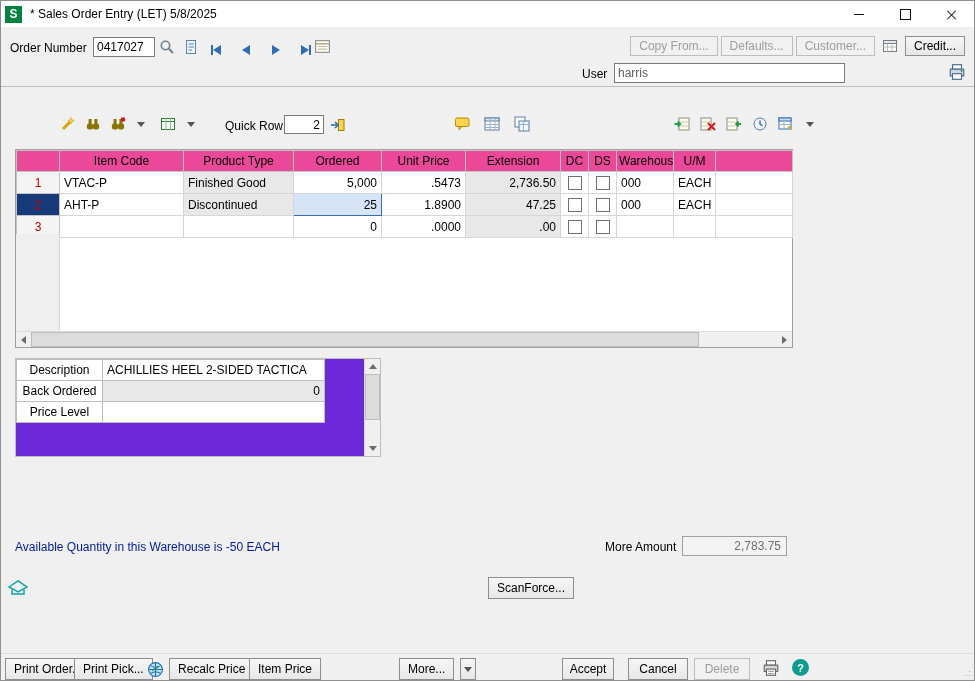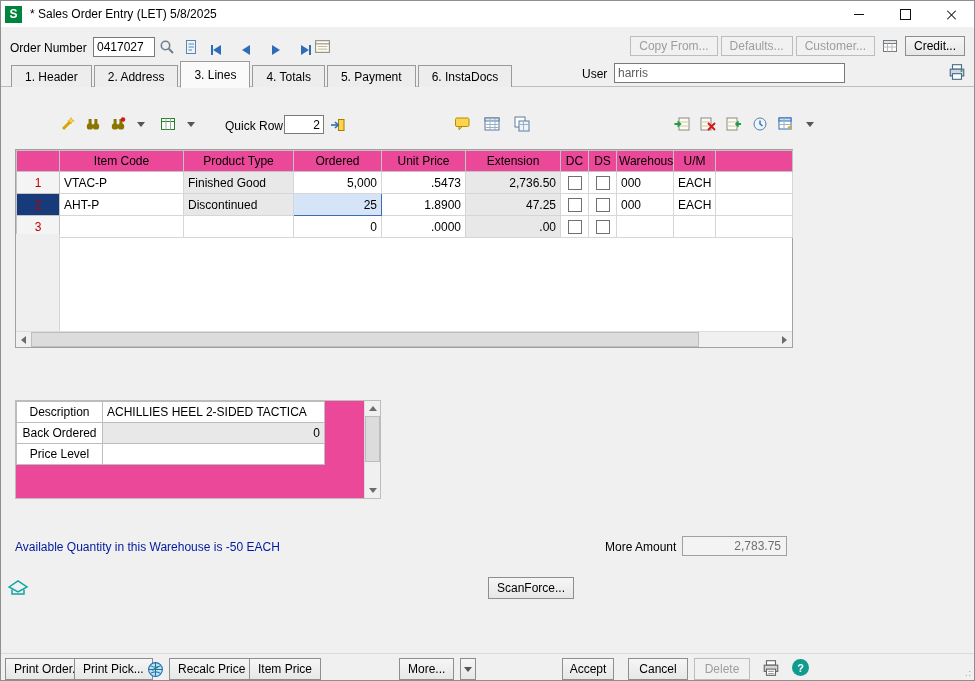--- a/index.html
+++ b/index.html
@@ -57,21 +57,21 @@
   .hscroll{position:absolute;left:0;right:0;bottom:0;height:15px;background:#f0f0f0;border-top:1px solid #dcdcdc;}
   .sb-btn{position:absolute;top:0;width:15px;height:15px;background:#f0f0f0;display:flex;align-items:center;justify-content:center;}
   .arr-l{width:0;height:0;border-top:4px solid transparent;border-bottom:4px solid transparent;border-right:5px solid #6b6b6b;}
   .arr-r{width:0;height:0;border-top:4px solid transparent;border-bottom:4px solid transparent;border-left:5px solid #6b6b6b;}
   .arr-u{width:0;height:0;border-left:4px solid transparent;border-right:4px solid transparent;border-bottom:5px solid #6b6b6b;}
   .arr-d{width:0;height:0;border-left:4px solid transparent;border-right:4px solid transparent;border-top:5px solid #6b6b6b;}
   .hthumb{position:absolute;left:15px;top:0;height:15px;width:668px;background:#dcdcdc;border:1px solid #bdbdbd;box-sizing:border-box;}
   .vscroll{position:absolute;right:0;top:0;width:15px;height:100%;background:#f0f0f0;border-left:1px solid #dcdcdc;}
   .vthumb{position:absolute;left:0;top:15px;width:15px;height:46px;background:#dcdcdc;border:1px solid #bdbdbd;box-sizing:border-box;}
   
-  .detail-wrap{left:14px;top:357px;width:366px;height:99px;background:#ec4899;border:1px solid #bdbdbd;box-sizing:border-box;overflow:hidden;margin-top:42px;}
+  .detail-wrap{left:14px;top:357px;width:366px;height:99px;background:#6d28d9;border:1px solid #bdbdbd;box-sizing:border-box;overflow:hidden;}
   table.dt{border-collapse:collapse;table-layout:fixed;}
   .dt td{border:1px solid #bdbdbd;height:20px;padding:0 4px;background:#fff;white-space:nowrap;overflow:hidden;}
   .dt td.dlbl{text-align:center;}
   .dt td.gray{background:#e8e8e8;}
   
   .status-msg{color:#001a9c;}
   .total-box{width:105px;height:20px;border:1px solid #a0a0a0;background:#f3f3f3;color:#6e6e6e;
              display:flex;align-items:center;justify-content:flex-end;padding:0 5px;box-sizing:border-box;}
   .grip{position:absolute;right:2px;bottom:2px;color:#9a9a9a;font-size:9px;letter-spacing:1px;}
 </style>
@@ -147,28 +147,20 @@
         <line x1="5.5" y1="5.5" x2="5.5" y2="13.5" stroke="#b9b9b9"></line>
         <line x1="10" y1="5.5" x2="10" y2="13.5" stroke="#b9b9b9"></line>
         <line x1="1.5" y1="9" x2="14.5" y2="9" stroke="#b9b9b9"></line>
       </svg>
   </span>
   <button class="btn sm">Credit...</button>
 </div>
 
 <div class="abs tabrow">
   <span class="line"></span>
-  <div class="tabs">
-    <span class="tab">1. Header</span>
-    <span class="tab">2. Address</span>
-    <span class="tab active">3. Lines</span>
-    <span class="tab">4. Totals</span>
-    <span class="tab">5. Payment</span>
-    <span class="tab">6. InstaDocs</span>
-  </div>
 </div>
 <span class="abs lbl" style="left:581px;top:66px;">User</span>
 <input class="abs tb" style="left: 613px; top: 62px; width: 231px; color: rgb(93, 93, 93);" value="harris">
 <span class="abs iconbtn" style="left:947px;top:62px;">
   <svg width="18" height="18" viewBox="0 0 16 16">
       <rect x="4" y="1.5" width="8" height="4" fill="#fff" stroke="#4a6b8a"></rect>
       <rect x="2" y="5.5" width="12" height="6" fill="#cfd8e2" stroke="#4a6b8a"></rect>
       <rect x="4" y="9.5" width="8" height="5" fill="#fff" stroke="#4a6b8a"></rect>
       <circle cx="12" cy="7" r="0.9" fill="#3a9b44"></circle>
     </svg>

